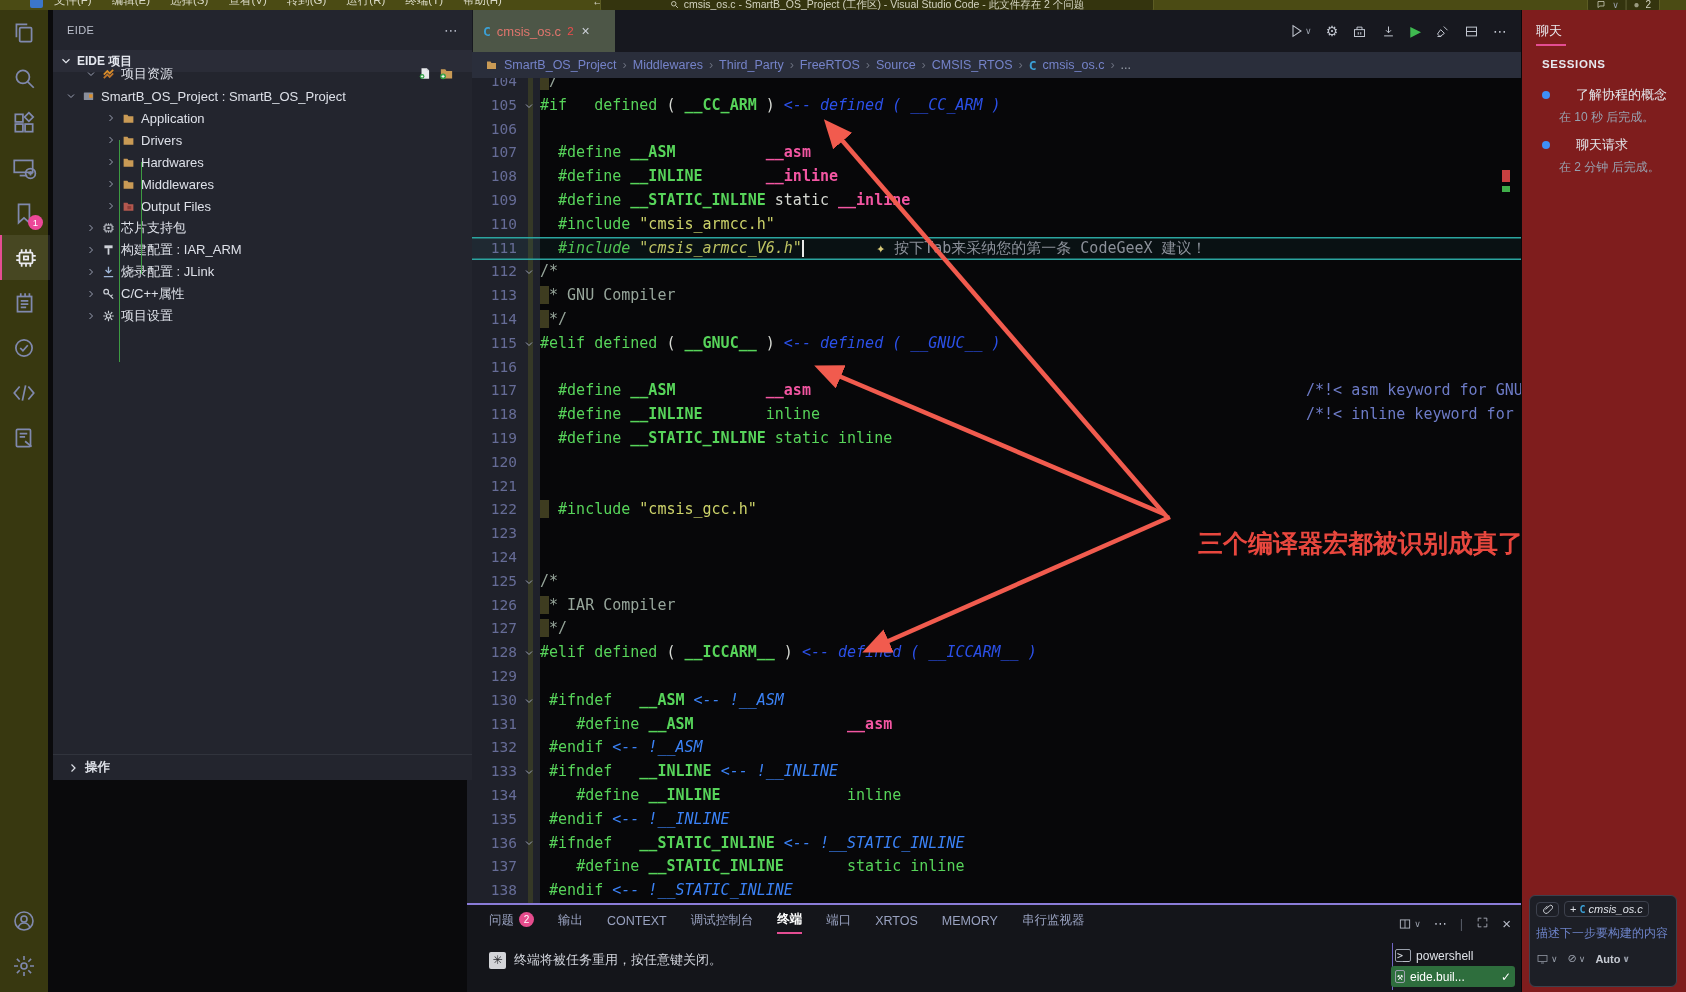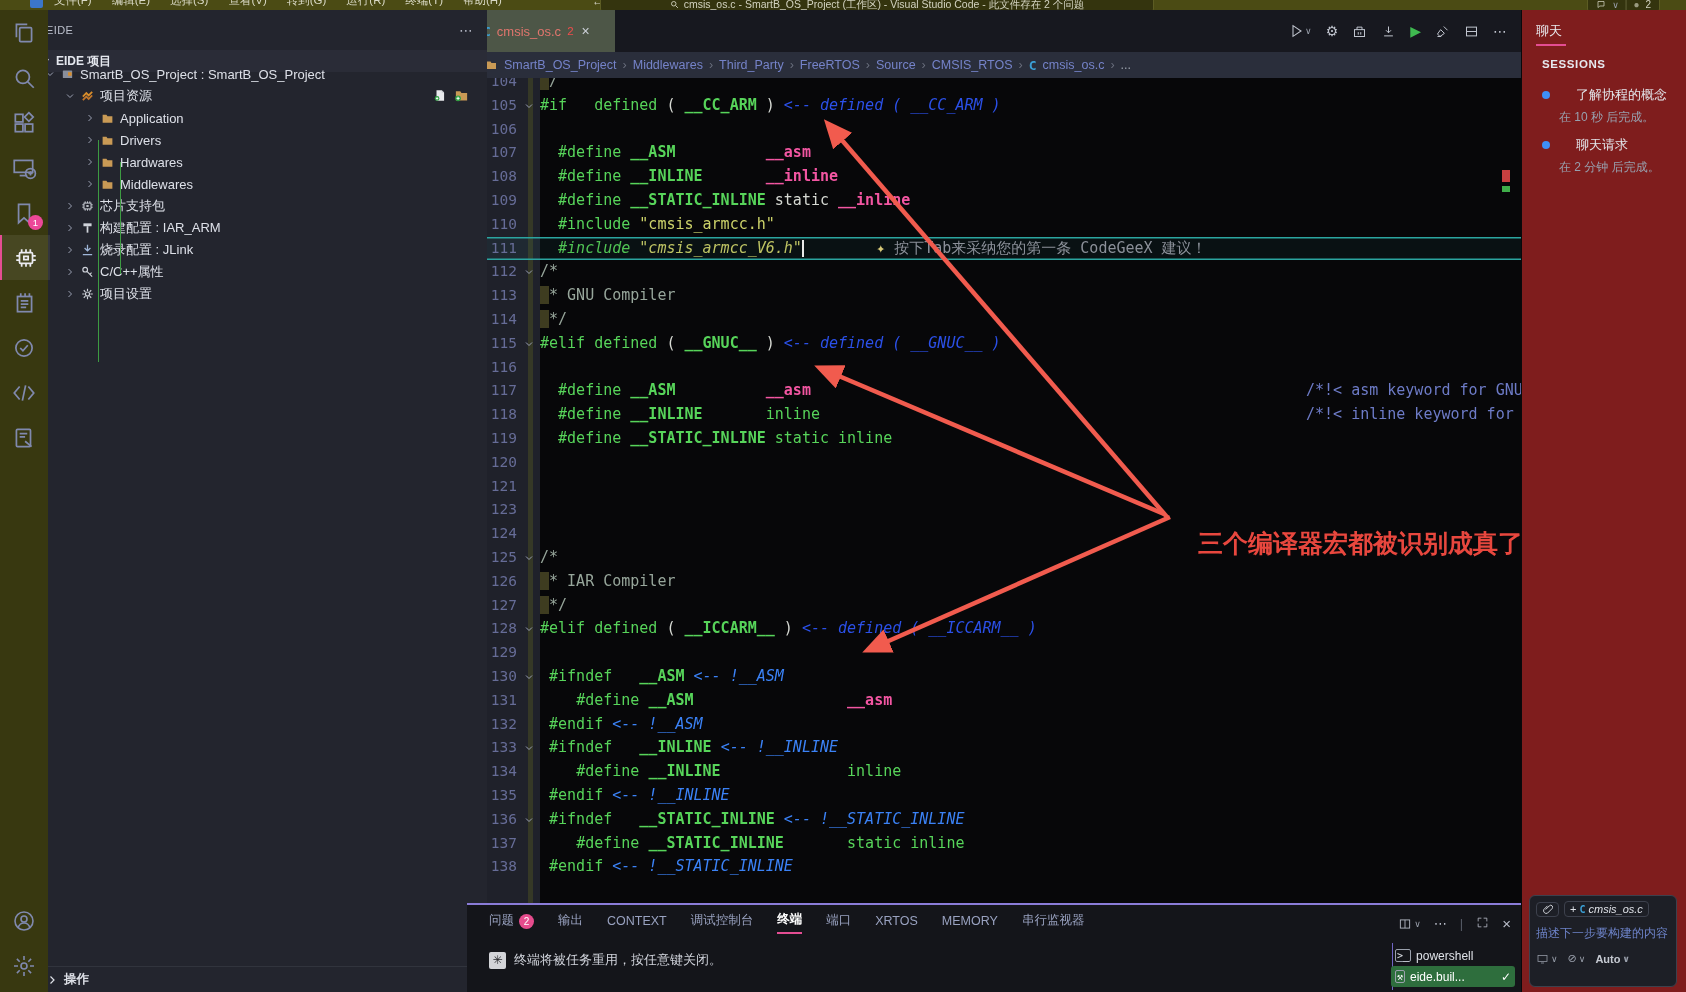--- a/index.html
+++ b/index.html
@@ -18,21 +18,21 @@
            color:#d2d2c0;font-size:10px;display:flex;align-items:center;gap:6px;padding:0 8px;}
   
   #activitybar{left:0;top:10px;width:48px;height:982px;background:#383810;z-index:20;}
   .ab-item{position:relative;width:48px;height:45px;display:flex;align-items:center;justify-content:center;color:#8089ae;}
   .ab-item.active{color:#ececf2;background:rgba(255,255,255,.08);border-left:2px solid #e44d93;}
   .ab-item svg{stroke:currentColor;fill:none;stroke-width:1.6;}
   .ab-badge{position:absolute;right:5px;bottom:5px;width:15px;height:15px;border-radius:50%;background:#ec4899;color:#fff;
             font-size:9.5px;display:flex;align-items:center;justify-content:center;}
   #ab-bottom{position:absolute;left:0;bottom:4px;width:48px;}
   
-  #sidebar{left:32px;top:10px;width:419px;height:982px;background:#23252e;z-index:10;padding-left:36px;}
+  #sidebar{left:53px;top:10px;width:419px;height:770px;background:#23252e;z-index:10;}
   #sb-head{position:absolute;left:0;top:0;width:100%;height:40px;display:flex;align-items:center;}
   #sb-title{margin-left:14px;font-size:11px;letter-spacing:.4px;color:#bcc0cc;}
   #sb-more{position:absolute;right:14px;color:#aeb2bf;font-size:14px;}
   #sb-section{position:absolute;left:0;top:40px;width:100%;height:22px;display:flex;align-items:center;gap:4px;
               font-size:12px;font-weight:bold;color:#e4e7ee;background:#2a2c37;}
   #sb-tree{position:absolute;left:0;top:53px;width:100%;}
   .tree-row{position:relative;height:22px;display:flex;align-items:center;font-size:13px;color:#dde0e8;white-space:nowrap;}
   .tree-row .chev{width:16px;display:flex;justify-content:center;color:#9aa0b2;}
   .tree-row .ticon{width:18px;display:flex;justify-content:center;margin-right:4px;}
   .tree-actions{position:absolute;right:18px;top:3px;display:flex;gap:7px;}
@@ -77,21 +77,21 @@
   .rc{position:absolute;left:766px;top:0;color:#6d7bc7;}
   .line.suggest{background:rgba(42,160,155,.07);box-shadow:inset 0 1.5px 0 #2ba5a0, inset 0 -1.5px 0 #2ba5a0;}
   #hscroll{position:absolute;left:85px;top:880px;width:810px;height:9px;background:rgba(145,150,160,.35);z-index:6;}
   .ruler-mark{position:absolute;z-index:6;}
   
   #overlay{left:0;top:0;width:1686px;height:992px;pointer-events:none;z-index:15;}
   #annotation{position:absolute;font-size:25px;font-weight:bold;color:#e8473e;white-space:nowrap;z-index:16;}
   
   #panel{left:467px;top:903px;width:1054px;height:89px;background:#14151a;border-top:2px solid #8a7cd8;box-sizing:border-box;z-index:12;}
   #panel-tabs{position:absolute;left:22px;top:6px;display:flex;gap:24px;font-size:12.5px;color:#99a2c0;align-items:center;}
-  .ptab{position:relative;display:flex;align-items:flex-end;gap:5px;padding-bottom:4px;}
+  .ptab{position:relative;display:flex;align-items:flex-start;gap:5px;padding-bottom:4px;}
   .ptab.active{color:#fff;font-weight:bold;border-bottom:2px solid #e44d93;}
   .pbadge{width:15px;height:15px;border-radius:50%;background:#e64c8d;color:#fff;font-size:10px;display:flex;align-items:center;justify-content:center;}
   #panel-icons{position:absolute;right:10px;top:10px;display:flex;gap:13px;color:#b9bdc9;font-size:13px;align-items:center;}
   #panel-icons svg{stroke:currentColor;fill:none;stroke-width:1.5;}
   #term-msg{position:absolute;left:22px;top:46px;display:flex;align-items:center;gap:8px;font-size:13px;color:#d2d5dd;}
   #term-msg .msg-ico{width:17px;height:17px;background:#d3d4d8;color:#2a2a2e;border-radius:2px;display:flex;align-items:center;justify-content:center;font-weight:bold;font-size:12px;}
   #term-list{position:absolute;right:6px;top:40px;width:124px;font-size:12px;color:#dfe2e8;}
   .trow{height:21px;display:flex;align-items:center;gap:5px;padding:0 4px;}
   .trow.selected{background:#2e6e3d;border-radius:3px;color:#fff;}
   .trow .tcheck{margin-left:auto;}
@@ -236,34 +236,20 @@
     <span id="sb-title">EIDE</span>
     <span id="sb-more">⋯</span>
   </div>
   <div id="sb-section">
     <svg width="14" height="14" viewBox="0 0 24 24" style="stroke:#e4e7ee;fill:none;stroke-width:2;margin-left:6px">
         <path d="M6 9l6 6 6-6"></path>
       </svg>
     <span>EIDE 项目</span>
   </div>
   <div id="sb-tree">
-      <div class="tree-row" style="padding-left: 10px;">
-        <span class="chev">
-          <svg xmlns="http://www.w3.org/2000/svg" width="12" height="12" viewBox="0 0 24 24">
-            <path d="M6 9l6 6 6-6" stroke="currentColor" stroke-width="2" fill="none"></path>
-          </svg>
-        </span>
-        <span class="ticon">
-          <svg xmlns="http://www.w3.org/2000/svg" width="15" height="14" viewBox="0 0 24 24">
-            <rect x="4" y="6" width="16" height="13" rx="1" fill="#8a8f9c"></rect>
-            <rect x="13" y="9" width="6" height="6" fill="#d98e2b"></rect>
-          </svg>
-        </span>
-        <span>SmartB_OS_Project : SmartB_OS_Project</span>
-      </div>
       <div class="tree-row" style="padding-left: 30px;">
         <span class="chev">
           <svg xmlns="http://www.w3.org/2000/svg" width="12" height="12" viewBox="0 0 24 24">
             <path d="M6 9l6 6 6-6" stroke="currentColor" stroke-width="2" fill="none"></path>
           </svg>
         </span>
         <span class="ticon">
           <svg xmlns="http://www.w3.org/2000/svg" width="15" height="14" viewBox="0 0 24 24">
             <path d="M4 13l6-6 4 4 6-6" stroke="#d98e2b" stroke-width="3" fill="none"></path>
             <path d="M4 19l6-6 4 4 6-6" stroke="#c0762a" stroke-width="3" fill="none"></path>
@@ -277,20 +263,34 @@
               <rect x="3" y="13" width="8" height="8" rx="4" fill="#2ea043"></rect>
               <path d="M7 15v4M5 17h4" stroke="#fff" stroke-width="1.6"></path>
             </svg></span>
           <span><svg xmlns="http://www.w3.org/2000/svg" width="15" height="15" viewBox="0 0 24 24">
               <path d="M3 5h7l2 3h9v12H3z" fill="#c99a55"></path>
               <rect x="2" y="12" width="9" height="9" rx="4.5" fill="#2ea043"></rect>
               <path d="M6.5 14v5M4 16.5h5" stroke="#fff" stroke-width="1.6"></path>
             </svg></span>
         </span>
       </div>
+      <div class="tree-row" style="padding-left: 10px;">
+        <span class="chev">
+          <svg xmlns="http://www.w3.org/2000/svg" width="12" height="12" viewBox="0 0 24 24">
+            <path d="M6 9l6 6 6-6" stroke="currentColor" stroke-width="2" fill="none"></path>
+          </svg>
+        </span>
+        <span class="ticon">
+          <svg xmlns="http://www.w3.org/2000/svg" width="15" height="14" viewBox="0 0 24 24">
+            <rect x="4" y="6" width="16" height="13" rx="1" fill="#8a8f9c"></rect>
+            <rect x="13" y="9" width="6" height="6" fill="#d98e2b"></rect>
+          </svg>
+        </span>
+        <span>SmartB_OS_Project : SmartB_OS_Project</span>
+      </div>
       <div class="tree-row" style="padding-left: 50px;">
         <span class="chev">
           <svg xmlns="http://www.w3.org/2000/svg" width="12" height="12" viewBox="0 0 24 24">
             <path d="M9 6l6 6-6 6" stroke="currentColor" stroke-width="2" fill="none"></path>
           </svg>
         </span>
         <span class="ticon">
           <svg xmlns="http://www.w3.org/2000/svg" width="15" height="13" viewBox="0 0 24 24">
             <path d="M3 5h7l2 3h9v12H3z" fill="#c99a55"></path>
           </svg>
@@ -328,20 +328,34 @@
           <svg xmlns="http://www.w3.org/2000/svg" width="12" height="12" viewBox="0 0 24 24">
             <path d="M9 6l6 6-6 6" stroke="currentColor" stroke-width="2" fill="none"></path>
           </svg>
         </span>
         <span class="ticon">
           <svg xmlns="http://www.w3.org/2000/svg" width="15" height="13" viewBox="0 0 24 24">
             <path d="M3 5h7l2 3h9v12H3z" fill="#c99a55"></path>
           </svg>
         </span>
         <span>Middlewares</span>
+      </div>
+      <div class="tree-row" style="padding-left: 50px;">
+        <span class="chev">
+          <svg xmlns="http://www.w3.org/2000/svg" width="12" height="12" viewBox="0 0 24 24">
+            <path d="M9 6l6 6-6 6" stroke="currentColor" stroke-width="2" fill="none"></path>
+          </svg>
+        </span>
+        <span class="ticon">
+          <svg xmlns="http://www.w3.org/2000/svg" width="15" height="13" viewBox="0 0 24 24">
+            <path d="M3 5h7l2 3h9v12H3z" fill="#b4584f"></path>
+            <rect x="10" y="11" width="7" height="6" fill="#8f3e38"></rect>
+          </svg>
+        </span>
+        <span>Output Files</span>
       </div>
       <div class="tree-row" style="padding-left: 30px;">
         <span class="chev">
           <svg xmlns="http://www.w3.org/2000/svg" width="12" height="12" viewBox="0 0 24 24">
             <path d="M9 6l6 6-6 6" stroke="currentColor" stroke-width="2" fill="none"></path>
           </svg>
         </span>
         <span class="ticon">
           <svg xmlns="http://www.w3.org/2000/svg" width="15" height="14" viewBox="0 0 24 24">
             <rect x="6" y="7" width="12" height="10" stroke="#cfd3da" fill="none" stroke-width="1.6"></rect>
@@ -501,20 +515,21 @@
         <div class="line"><div class="gut"><span class="lnum">114</span><span class="fold"></span></div><div class="ltext"><span class="seg blk"> </span><span class="seg cm">*/</span></div></div>
         <div class="line"><div class="gut"><span class="lnum">115</span><span class="fold"><svg xmlns="http://www.w3.org/2000/svg" width="12" height="12" viewBox="0 0 24 24">
                 <path d="M6 9l6 6 6-6" stroke="currentColor" stroke-width="2" fill="none"></path>
               </svg></span></div><div class="ltext"><span class="seg g">#elif defined </span><span class="seg w">( </span><span class="seg gb">__GNUC__</span><span class="seg w"> ) </span><span class="seg bh">&lt;-- defined ( __GNUC__ )</span></div></div>
         <div class="line"><div class="gut"><span class="lnum">116</span><span class="fold"></span></div><div class="ltext"></div></div>
         <div class="line"><div class="gut"><span class="lnum">117</span><span class="fold"></span></div><div class="ltext"><span class="seg ">  </span><span class="seg g">#define </span><span class="seg gb">__ASM</span><span class="seg ">          </span><span class="seg p">__asm</span><span class="rc">/*!&lt; asm keyword for GNU Com</span></div></div>
         <div class="line"><div class="gut"><span class="lnum">118</span><span class="fold"></span></div><div class="ltext"><span class="seg ">  </span><span class="seg g">#define </span><span class="seg gb">__INLINE</span><span class="seg ">       </span><span class="seg g">inline</span><span class="rc">/*!&lt; inline keyword for GNU </span></div></div>
         <div class="line"><div class="gut"><span class="lnum">119</span><span class="fold"></span></div><div class="ltext"><span class="seg ">  </span><span class="seg g">#define </span><span class="seg gb">__STATIC_INLINE</span><span class="seg "> </span><span class="seg g">static inline</span></div></div>
         <div class="line"><div class="gut"><span class="lnum">120</span><span class="fold"></span></div><div class="ltext"></div></div>
         <div class="line"><div class="gut"><span class="lnum">121</span><span class="fold"></span></div><div class="ltext"></div></div>
+        <div class="line"><div class="gut"><span class="lnum">122</span><span class="fold"></span></div><div class="ltext"><span class="seg blk"> </span><span class="seg "> </span><span class="seg g">#include </span><span class="seg y">"cmsis_gcc.h"</span></div></div>
         <div class="line"><div class="gut"><span class="lnum">123</span><span class="fold"></span></div><div class="ltext"></div></div>
         <div class="line"><div class="gut"><span class="lnum">124</span><span class="fold"></span></div><div class="ltext"></div></div>
         <div class="line"><div class="gut"><span class="lnum">125</span><span class="fold"><svg xmlns="http://www.w3.org/2000/svg" width="12" height="12" viewBox="0 0 24 24">
                 <path d="M6 9l6 6 6-6" stroke="currentColor" stroke-width="2" fill="none"></path>
               </svg></span></div><div class="ltext"><span class="seg cm">/*</span></div></div>
         <div class="line"><div class="gut"><span class="lnum">126</span><span class="fold"></span></div><div class="ltext"><span class="seg blk"> </span><span class="seg cm">* IAR Compiler</span></div></div>
         <div class="line"><div class="gut"><span class="lnum">127</span><span class="fold"></span></div><div class="ltext"><span class="seg blk"> </span><span class="seg cm">*/</span></div></div>
         <div class="line"><div class="gut"><span class="lnum">128</span><span class="fold"><svg xmlns="http://www.w3.org/2000/svg" width="12" height="12" viewBox="0 0 24 24">
                 <path d="M6 9l6 6 6-6" stroke="currentColor" stroke-width="2" fill="none"></path>
               </svg></span></div><div class="ltext"><span class="seg g">#elif defined </span><span class="seg w">( </span><span class="seg gb">__ICCARM__</span><span class="seg w"> ) </span><span class="seg bh">&lt;-- defined ( __ICCARM__ )</span></div></div>

